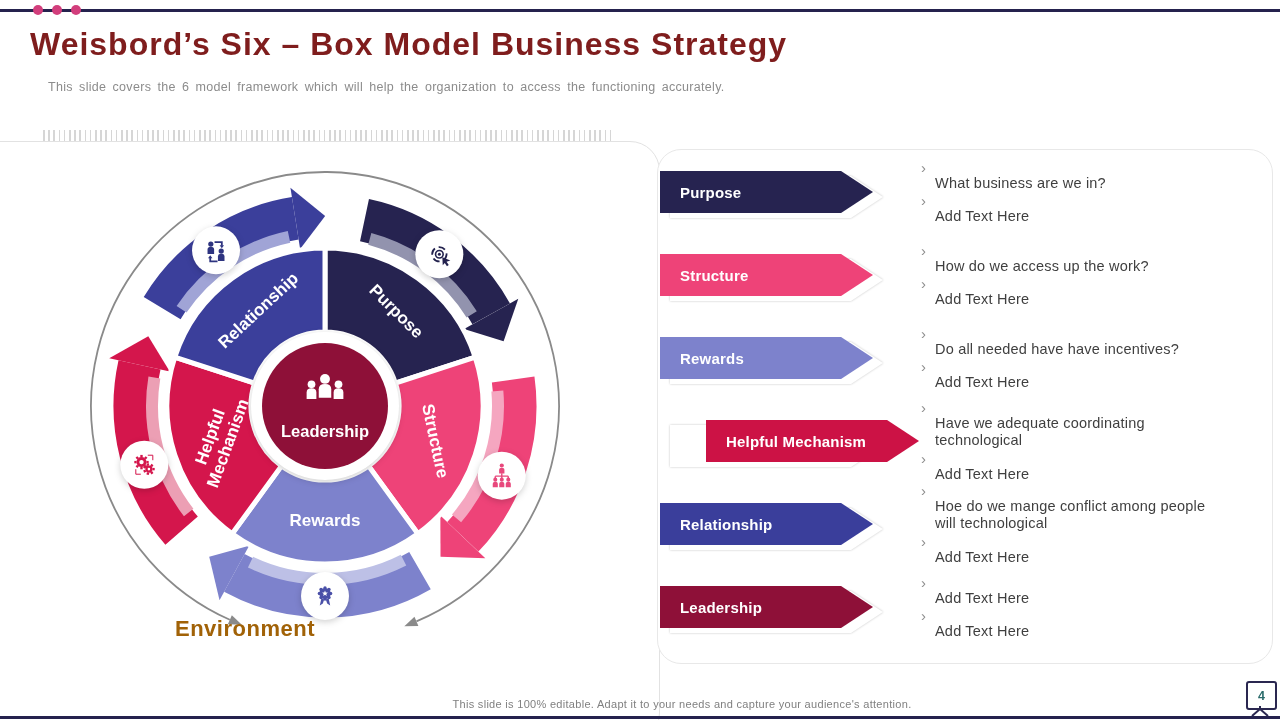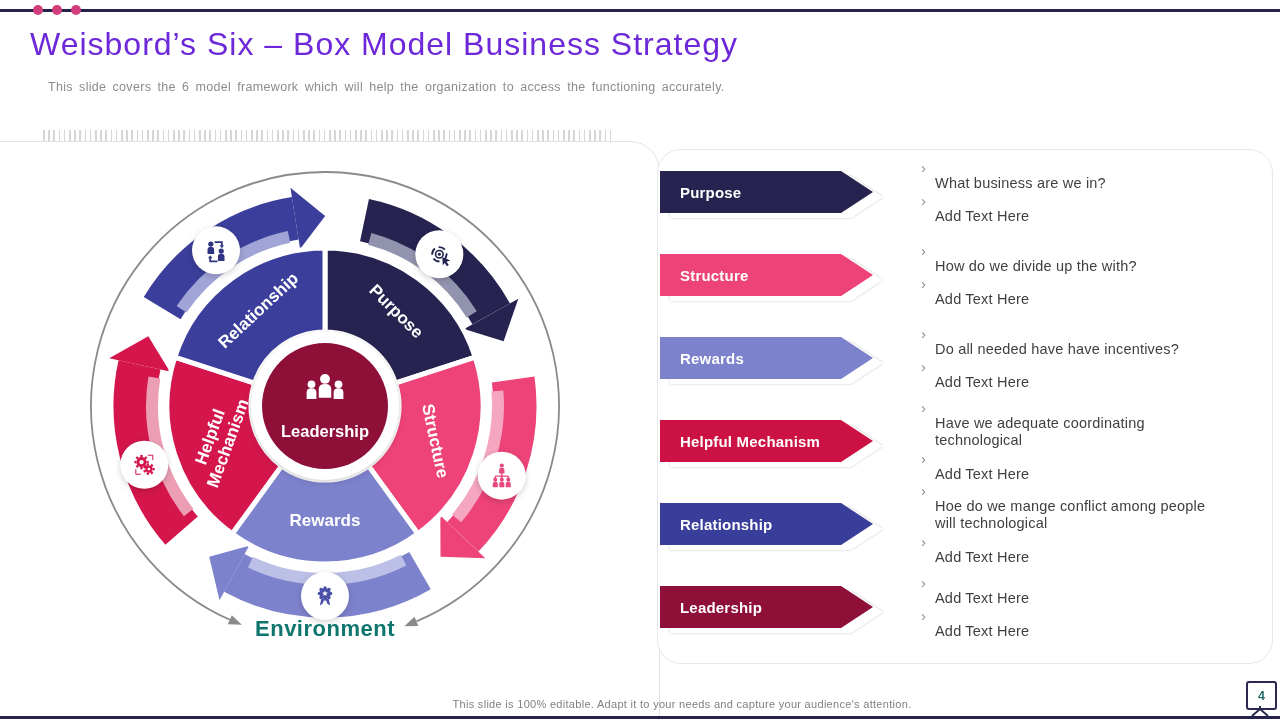--- a/index.html
+++ b/index.html
@@ -3,38 +3,38 @@
 <meta charset="utf-8">
 <style>
   html,body{margin:0;padding:0;}
   body{width:1280px;height:720px;overflow:hidden;position:relative;background:#fff;
        font-family:"Liberation Sans",sans-serif;}
   
   .rule{position:absolute;left:0;width:1280px;height:2.5px;background:#25224E;}
   .rule.top{top:9px;} .rule.bottom{top:716px;}
   .dot{position:absolute;top:5px;width:10px;height:10px;border-radius:50%;background:#D23E7C;}
   
-  .title{position:absolute;left:30px;top:26px;font-size:32px;font-weight:400;color:#6d28d9;
+  .title{position:absolute;left:30px;top:26px;font-size:32px;font-weight:700;color:#7f1d1d;
          letter-spacing:1px;}
   .subtitle{position:absolute;left:31px;top:80px;font-size:12.5px;color:#8C8C8C;
             letter-spacing:.3px;word-spacing:2.5px;margin-left:17px;}
   
   .panel-left{position:absolute;left:-40px;top:141px;width:698px;height:600px;
               border:1.4px solid #E2E2E2;border-radius:30px;background:transparent;}
   .panel-right{position:absolute;left:657px;top:149px;width:614px;height:513px;
                border:1.2px solid #E8E8E8;border-radius:24px;background:#fff;}
   .comb{position:absolute;left:43px;top:130px;width:570px;height:11px;
         background:repeating-linear-gradient(90deg,#D6D6D6 0 1.6px,transparent 1.6px 5.2px);}
   
   .wheel{position:absolute;left:55px;top:160px;width:545px;height:545px;}
   .wedge-label{font:700 17px "Liberation Sans",sans-serif;fill:#fff;}
   .center-label{font:700 16.5px "Liberation Sans",sans-serif;fill:#fff;}
   .badge{filter:drop-shadow(0 2px 3px rgba(0,0,0,.18));}
-  .environment{position:absolute;left:175px;top:616px;width:300px;text-align:center;
-               font-size:22px;font-weight:700;color:#0f766e;letter-spacing:.5px;}
+  .environment{position:absolute;left:175px;top:616px;width:300px;
+               font-size:22px;font-weight:700;color:#a16207;letter-spacing:.5px;}
   
   .legend{position:absolute;left:660px;top:171px;display:flex;flex-direction:column;gap:41px;}
   .legend-row{display:flex;align-items:center;height:42px;}
   .arrow-wrap{position:relative;width:213px;height:42px;flex:0 0 213px;}
   .arrow-ghost{position:absolute;left:10px;top:5px;width:213px;height:42px;
                filter:drop-shadow(0 0 1.2px #C4C4C4);}
   .arrow-ghost > div{width:100%;height:100%;background:#fff;
         clip-path:polygon(0 0,85% 0,100% 50%,85% 100%,0 100%);}
   .arrow-main{position:absolute;left:0;top:0;width:213px;height:42px;display:flex;
         align-items:center;clip-path:polygon(0 0,85% 0,100% 50%,85% 100%,0 100%);}
@@ -214,21 +214,21 @@
       <div class="arrow-ghost">
           <div></div>
         </div>
       <div class="arrow-main" style="background: rgb(238, 67, 120);">
         <span class="arrow-label">Structure</span>
       </div>
     </div>
     <ul class="bullets">
         <li>
           <span class="chev">›</span>
-          <span class="btxt">How do we divide up the with?</span>
+          <span class="btxt">How do we access up the work?</span>
         </li>
         <li>
           <span class="chev">›</span>
           <span class="btxt">Add Text Here</span>
         </li>
       </ul>
   </div>
 
   <div class="legend-row">
     <div class="arrow-wrap">
@@ -249,21 +249,21 @@
           <span class="btxt">Add Text Here</span>
         </li>
       </ul>
   </div>
 
   <div class="legend-row">
     <div class="arrow-wrap">
       <div class="arrow-ghost">
           <div></div>
         </div>
-      <div class="arrow-main" style="background: rgb(204, 18, 69);">
+      <div class="arrow-main" style="background: rgb(204, 18, 69); margin-left: 46px;">
         <span class="arrow-label">Helpful Mechanism</span>
       </div>
     </div>
     <ul class="bullets">
         <li>
           <span class="chev">›</span>
           <span class="btxt">Have we adequate coordinating
 technological</span>
         </li>
         <li>

